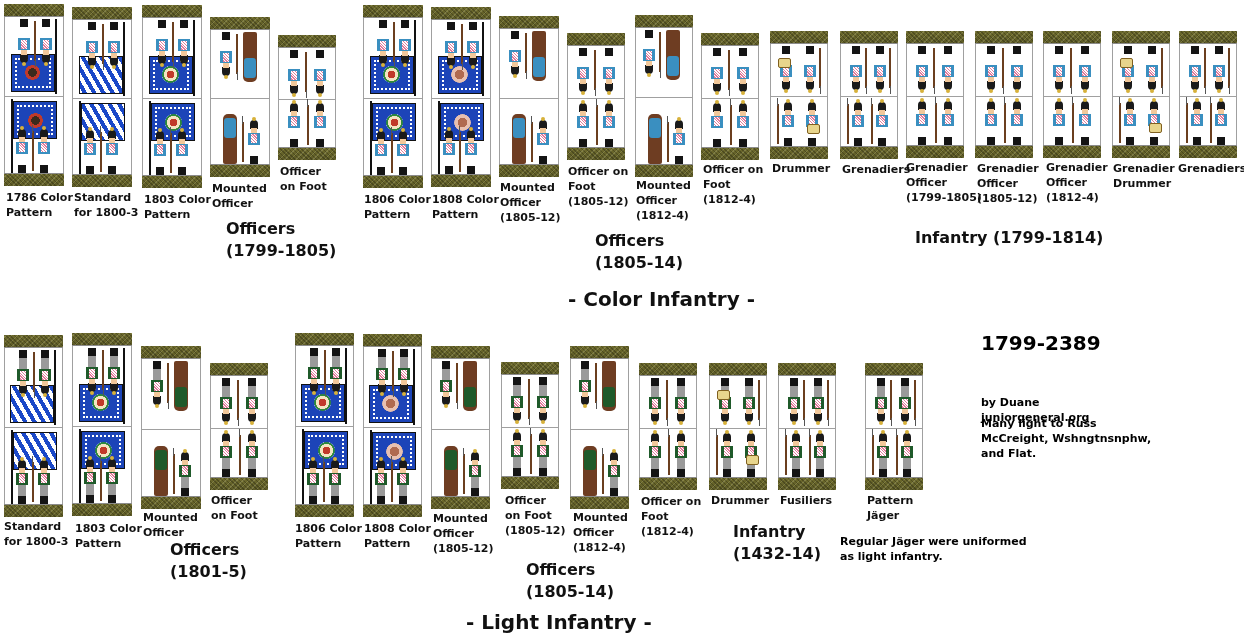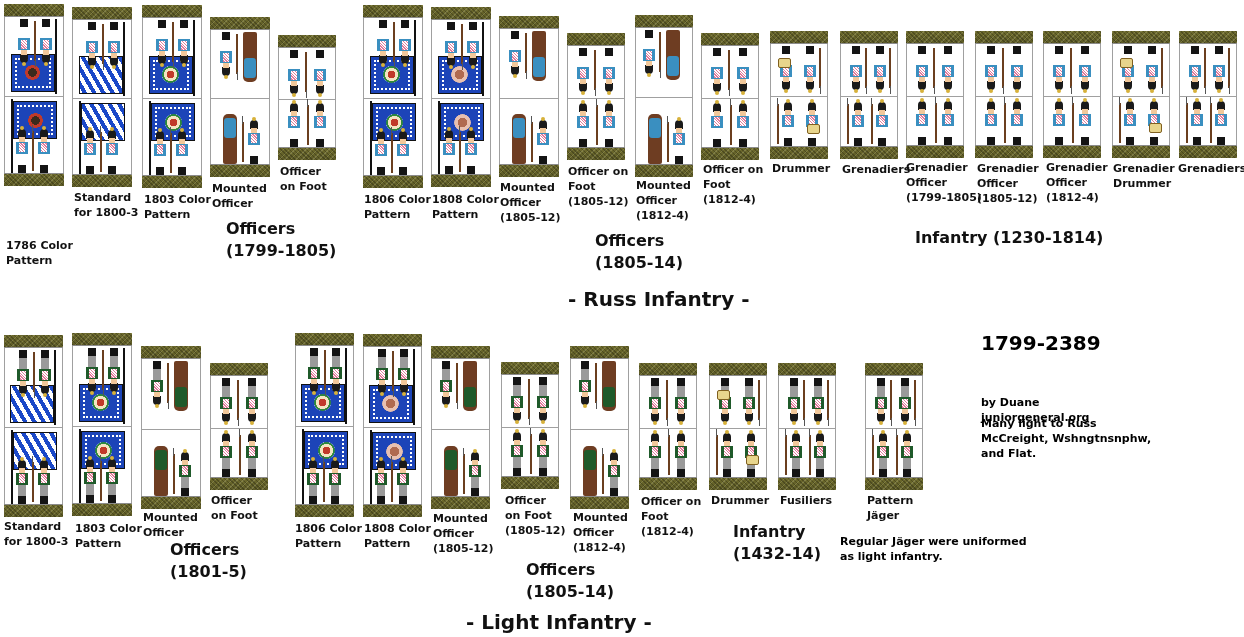--- a/index.html
+++ b/index.html
@@ -1248,21 +1248,21 @@
           <div class="hat"></div>
           <div class="face"></div>
           <div class="coat" style="background:#1f5a2a"></div>
           <div class="legs" style="background:#9a9a9a"></div>
           <div class="boots"></div>
         </div>
       </div>
     </div>
   </div>
 
-<div class="lbl" style="left:6px;top:190px;margin-top:48px;">1786 Color
+<div class="lbl" style="left:6px;top:190px;">1786 Color
 Pattern</div>
 <div class="lbl" style="left:74px;top:190px;">Standard
 for 1800-3</div>
 <div class="lbl" style="left:144px;top:192px;">1803 Color
 Pattern</div>
 <div class="lbl" style="left:212px;top:181px;">Mounted
 Officer</div>
 <div class="lbl" style="left:280px;top:164px;">Officer
 on Foot</div>
 <div class="lbl" style="left:364px;top:192px;">1806 Color
@@ -1293,22 +1293,22 @@
 Officer
 (1812-4)</div>
 <div class="lbl" style="left:1113px;top:161px;">Grenadier
 Drummer</div>
 <div class="lbl" style="left:1178px;top:161px;">Grenadiers</div>
 
 <div class="grp" style="left:226px;top:218px;">Officers
 (1799-1805)</div>
 <div class="grp" style="left:595px;top:230px;">Officers
 (1805-14)</div>
-<div class="grp" style="left:915px;top:227px;">Infantry (1230-1814)</div>
-<div class="sec" style="left:568px;top:287px;">- Russ Infantry -</div>
+<div class="grp" style="left:915px;top:227px;">Infantry (1799-1814)</div>
+<div class="sec" style="left:568px;top:287px;">- Color Infantry -</div>
 
 <div class="lbl" style="left:4px;top:519px;">Standard
 for 1800-3</div>
 <div class="lbl" style="left:75px;top:521px;">1803 Color
 Pattern</div>
 <div class="lbl" style="left:143px;top:510px;">Mounted
 Officer</div>
 <div class="lbl" style="left:211px;top:493px;">Officer
 on Foot</div>
 <div class="lbl" style="left:295px;top:521px;">1806 Color

